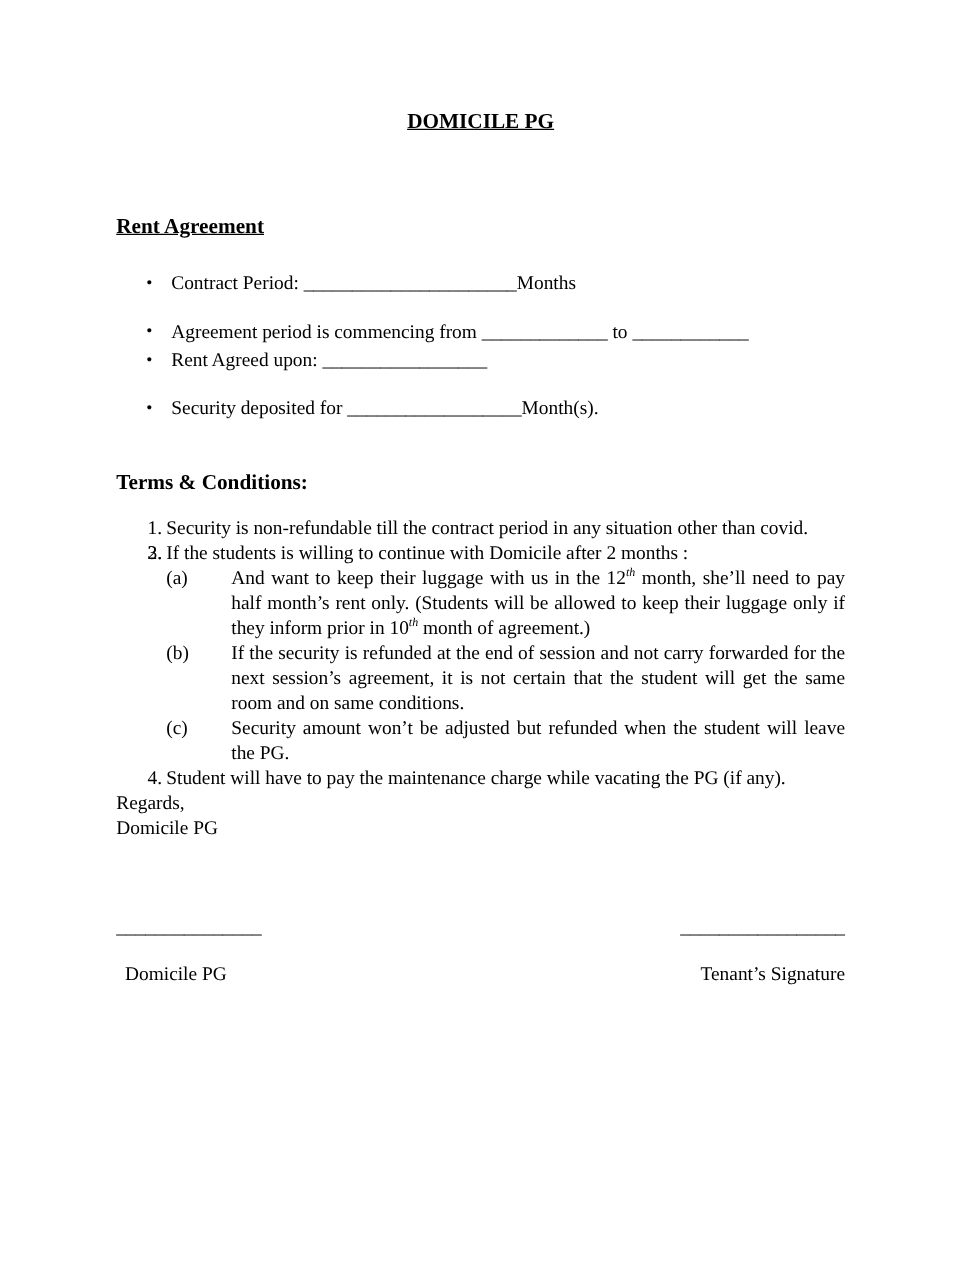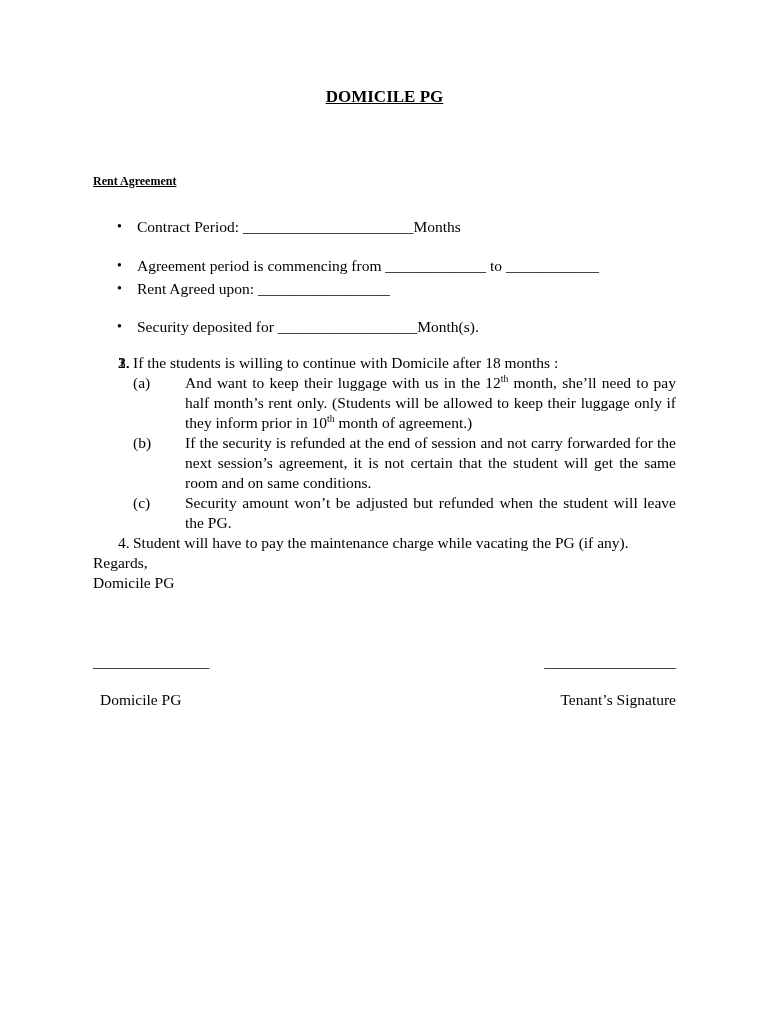--- a/index.html
+++ b/index.html
@@ -27,21 +27,21 @@
     text-align: center;
     font-weight: bold;
     font-size: 17px;
     line-height: 22px;
   }
   .doc-title .u {
     text-decoration: underline;
   }
   .section-heading {
     font-weight: bold;
-    font-size: 12px;
+    font-size: 17px;
     line-height: 22px;
   }
   .rent-heading {
     margin-top: 62px;
   }
   .rent-heading .u {
     text-decoration: underline;
   }
   .terms-heading {
     margin-top: 38px;
@@ -88,20 +88,21 @@
   }
   .subitem > .marker {
     position: absolute;
     left: 40px;
     top: 0;
   }
   sup {
     font-size: 0.62em;
     line-height: 0;
     vertical-align: super;
+    font-style: italic;
   }
   .closing {
   }
   .sig-row {
     display: flex;
     justify-content: space-between;
   }
   .sig-lines {
     margin-top: 59px;
   }
@@ -142,31 +143,33 @@
       <li class="bullet b-third">
         <span class="dot">•</span>
         <span>Rent Agreed upon: </span><span class="blank">_________________</span>
       </li>
       <li class="bullet b-fourth">
         <span class="dot">•</span>
         <span>Security deposited for </span><span class="blank">__________________</span><span>Month(s).</span>
       </li>
     </ul>
 
+    <div class="section-heading terms-heading">Terms &amp; Conditions:</div>
 
     <ol class="terms-list">
       <li class="titem">
         <span class="marker">1.</span>
+        <span>Security is non-refundable till the contract period in any situation other than covid.</span>
       </li>
       <li class="titem">
         <span class="marker">2.</span>
       </li>
       <li class="titem">
         <span class="marker">3.</span>
-        <span>If the students is willing to continue with Domicile after 18 months :</span>
+        <span>If the students is willing to continue with Domicile after 2 months :</span>
       </li>
       <li class="subitem">
         <span class="marker">(a)</span>
         <span>And want to keep their luggage with us in the 12</span><sup>th</sup><span> month, she’ll need to pay half month’s rent only. (Students will be allowed to keep their luggage only if they inform prior in 10</span><sup>th</sup><span> month of agreement.)</span>
       </li>
       <li class="subitem">
         <span class="marker">(b)</span>
         <span>If the security is refunded at the end of session and not carry forwarded for the next session’s agreement, it is not certain that the student will get the same room and on same conditions.</span>
       </li>
       <li class="subitem">

